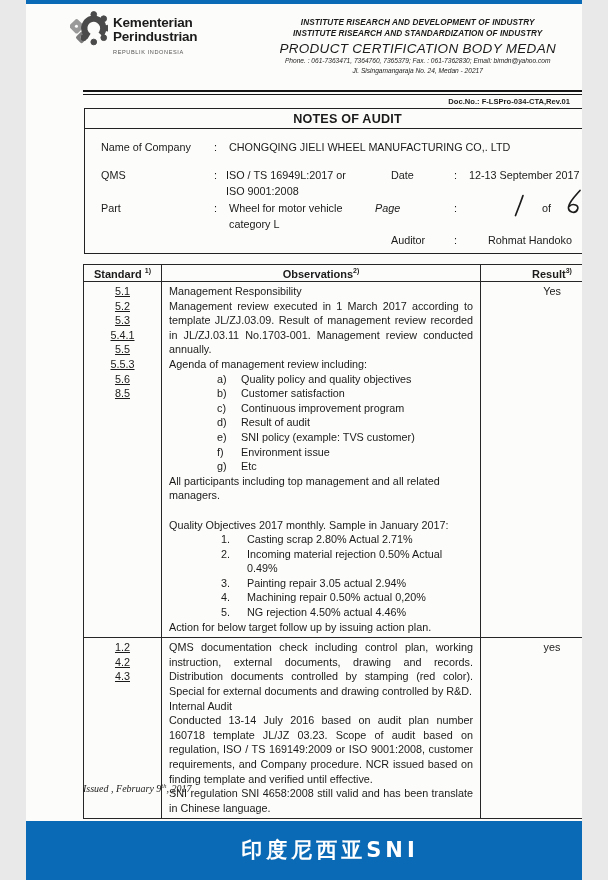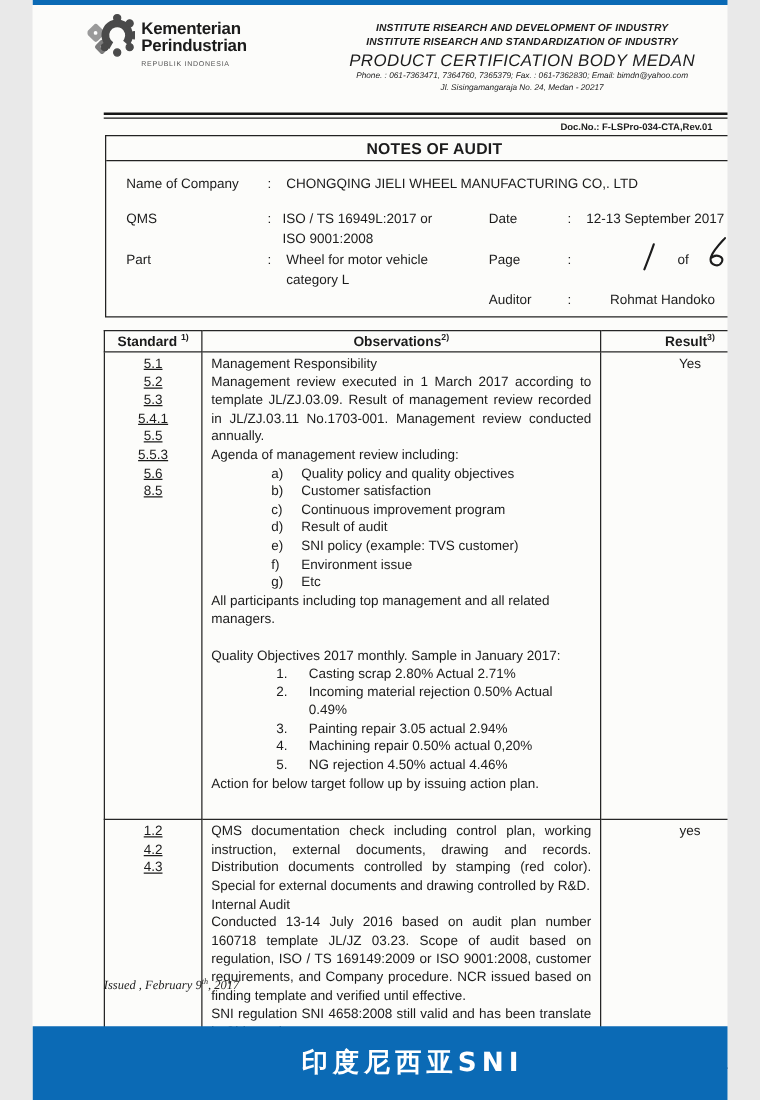--- a/index.html
+++ b/index.html
@@ -38,21 +38,21 @@
 
   
   .notes-table { position:absolute; top:264px; left:57px; width:540px;
     border-collapse:collapse; table-layout:fixed; }
   .notes-table, .notes-table th, .notes-table td { border:1.2px solid #262626; }
   .notes-table { border-width:1.8px; }
   .notes-table th { font-size:11px; font-weight:bold; height:17px; padding:1px 4px; background:transparent; }
   .notes-table sup { font-size:7px; }
   .col-std { width:78px; } .col-obs { width:319px; } .col-res { width:143px; }
   .std-cell { vertical-align:top; text-align:center; font-size:10.8px; line-height:14.6px; padding-top:2px;text-decoration:underline; }
-  .obs-cell { vertical-align:top; font-size:10.8px; line-height:14.6px; padding:2px 7px 21px 7px; }
+  .obs-cell { vertical-align:top; font-size:10.8px; line-height:14.6px; padding:2px 7px 3px 7px; }
   .res-cell { vertical-align:top; text-align:center; font-size:10.8px; padding-top:3px; }
   .obs-p { }
   .obs-p.just { text-align:justify; }
   .obs-gap { height:14.6px; }
   .obs-li { display:flex; }
   .obs-li .marker { flex:none; margin-left:48px; width:24px; }
   .obs-li.num .marker { margin-left:52px; width:26px; }
   .obs-li .li-text { flex:1; }
 
   .issued { position:absolute; top:782px; left:57px;
@@ -123,21 +123,21 @@
 
       <span class="af" style="top:73px; left:16px;">Part</span>
       <span class="af" style="top:73px; left:129px;">:</span>
       <span class="af" style="top:73px; left:144px;">Wheel for motor vehicle</span>
       <span class="af" style="top:89px; left:144px;">category L</span>
 
       <span class="af" style="top:40px; left:306px;">Date</span>
       <span class="af" style="top:40px; left:369px;">:</span>
       <span class="af" style="top:40px; left:384px;">12-13 September 2017</span>
 
-      <span class="af" style="top:73px; left:306px;">Page</span>
+      <span class="af" style="top:73px; left:290px;font-style:italic;">Page</span>
       <span class="af" style="top:73px; left:369px;">:</span>
       <span class="af hand-num" style="top:65px; left:428px;" aria-label="1">
         <svg width="12" height="23" viewBox="0 0 12 23">
           <path d="M10 1.5 C8 7.5, 5 15, 2.5 21.5" fill="none" stroke="#1c1c1c" stroke-width="1.7" stroke-linecap="round"></path>
         </svg>
       </span>
       <span class="af" style="top:73px; left:457px;">of</span>
       <span class="af hand-num" style="top:60px; left:479px;" aria-label="6">
         <svg width="18" height="27" viewBox="0 0 18 27">
           <path d="M16 1.5 C11 7, 5 13, 4.5 18 C4 23, 11 25.5, 13.5 20.5 C15.5 16, 9 14, 5.5 17" fill="none" stroke="#1c1c1c" stroke-width="1.7" stroke-linecap="round"></path>

